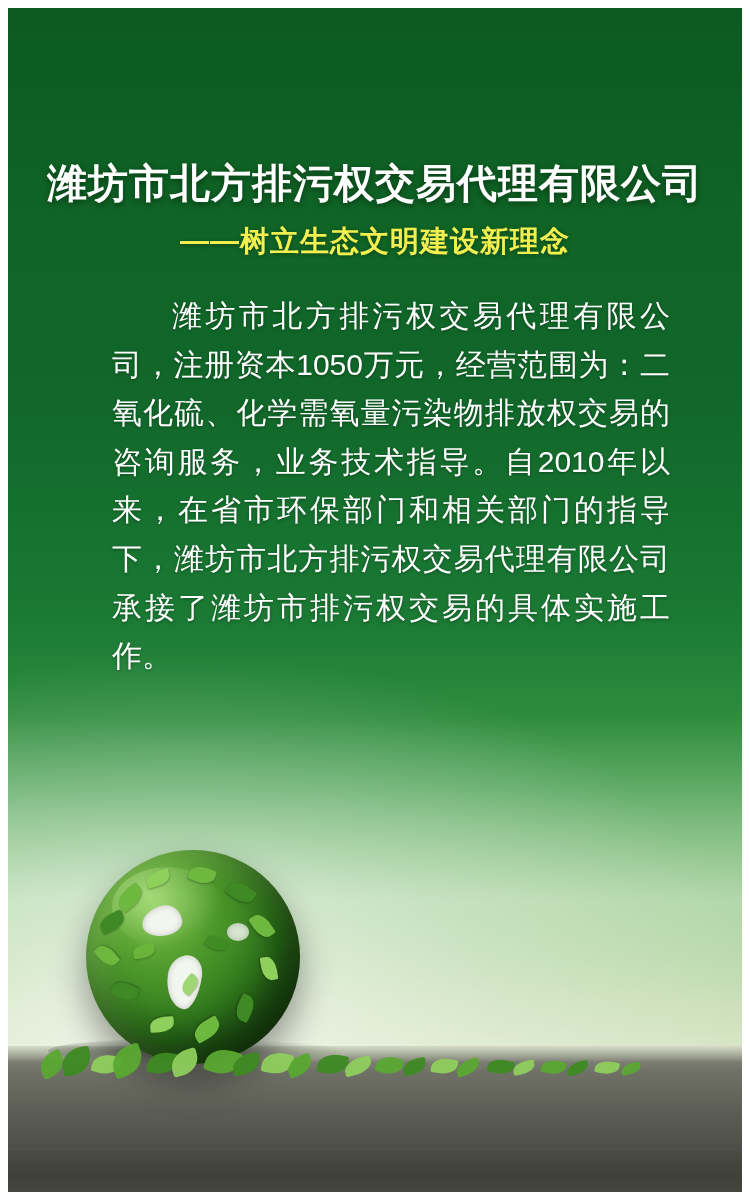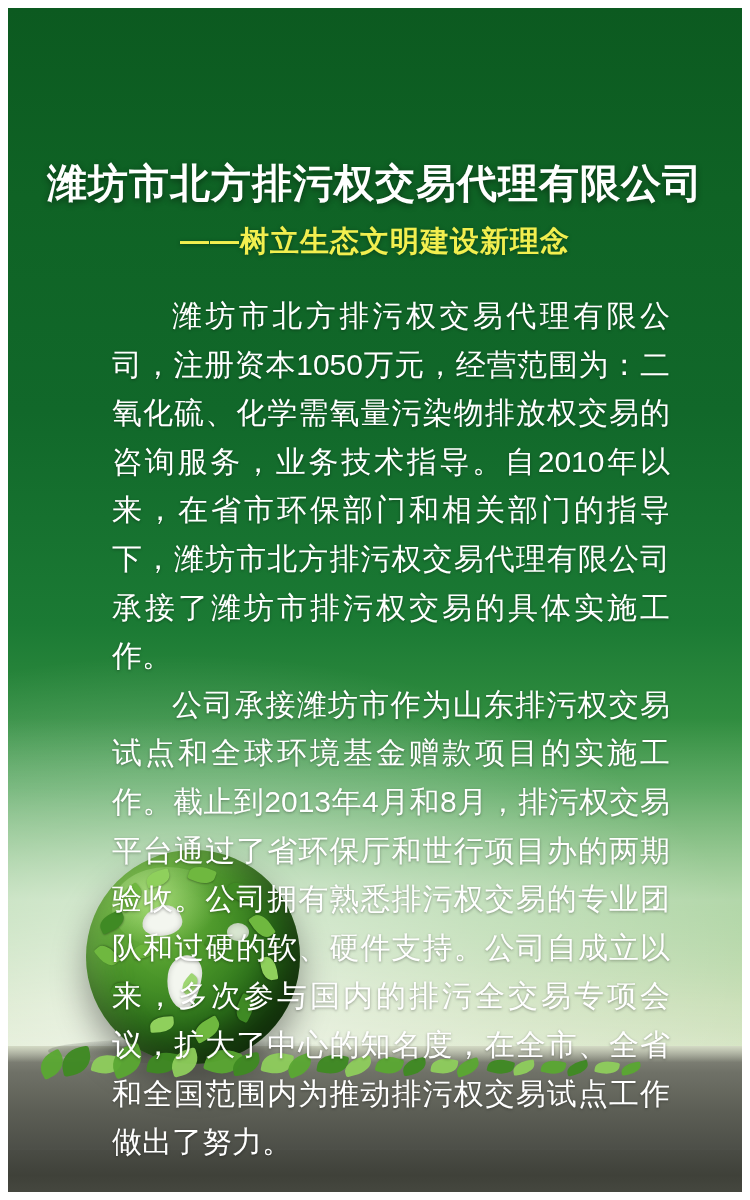--- a/index.html
+++ b/index.html
@@ -291,17 +291,16 @@
       <div class="blade" style="left:584px;width:20px;height:11px;transform:rotate(-10deg);"></div>
     </div>
 
     <div class="headings">
       <h1 class="title">潍坊市北方排污权交易代理有限公司</h1>
       <div class="subtitle">——树立生态文明建设新理念</div>
     </div>
 
     <div class="body-copy">
       <p>潍坊市北方排污权交易代理有限公司，注册资本1050万元，经营范围为：二氧化硫、化学需氧量污染物排放权交易的咨询服务，业务技术指导。自2010年以来，在省市环保部门和相关部门的指导下，潍坊市北方排污权交易代理有限公司承接了潍坊市排污权交易的具体实施工作。</p>
-      <p>公司承接潍坊市作为山东排污权交易试点和全球环境基金赠款项目的实施工作。截止到2013年4月和8月，排污权交易平台通过了省环保厅和世行项目办的两期验收。公司拥有熟悉排污权交易的专业团队和过硬的软、硬件支持。公司自成立以来，多次参与国内的排污全交易专项会议，扩大了中心的知名度，在全市、全省和全国范围内为推动排污权交易试点工作做出了努力。</p>
     </div>
 
   </div>
 </div>
 
 </body></html>

